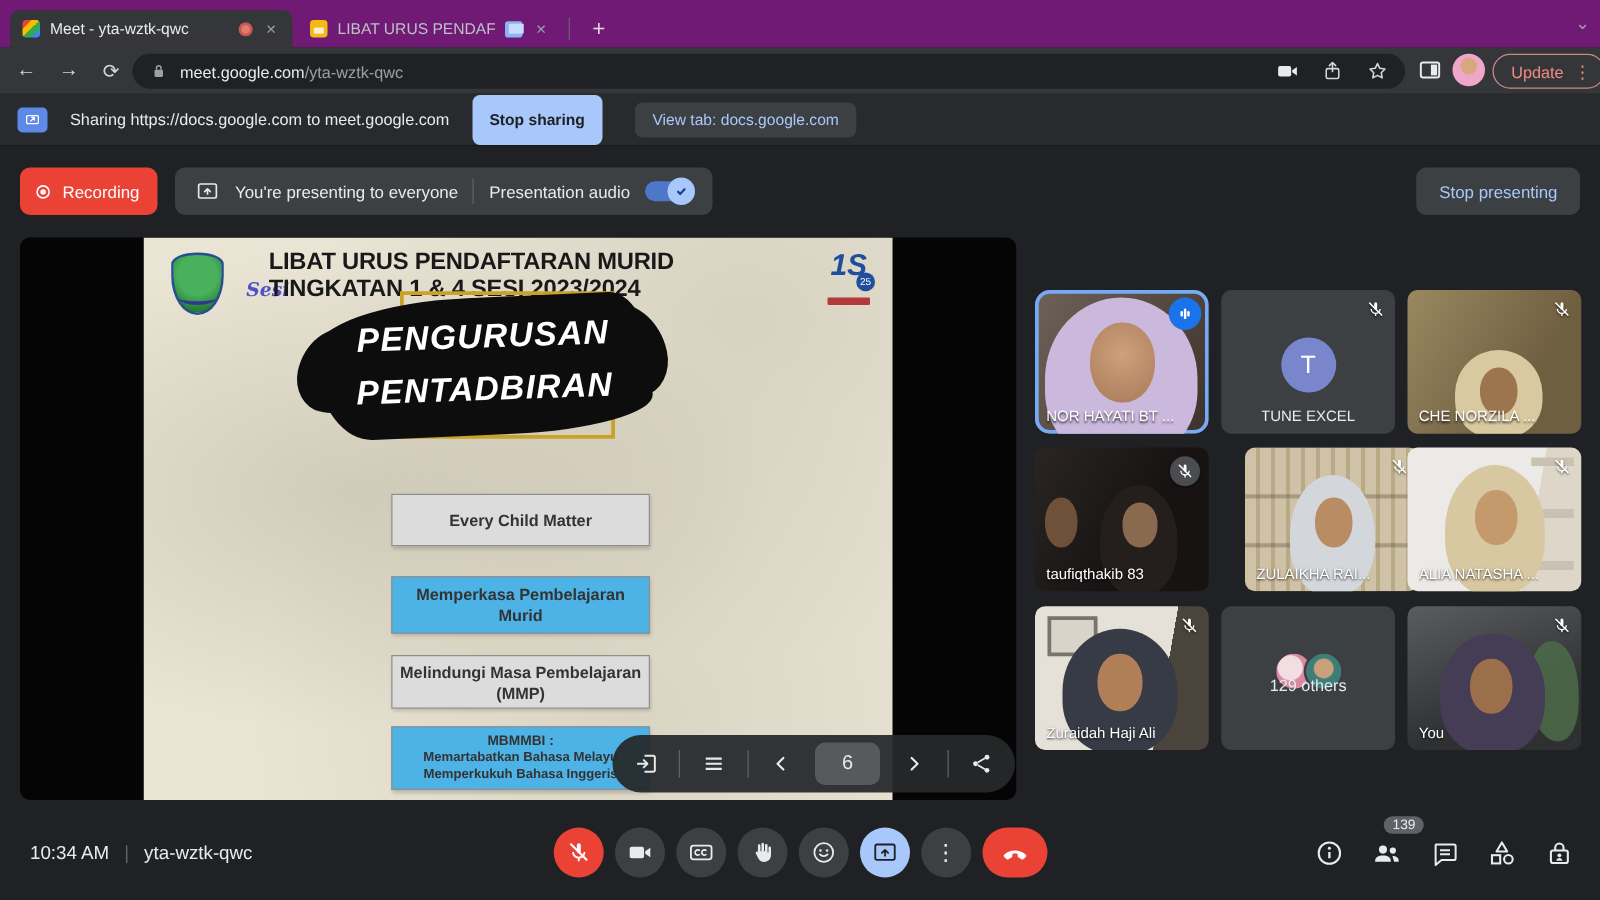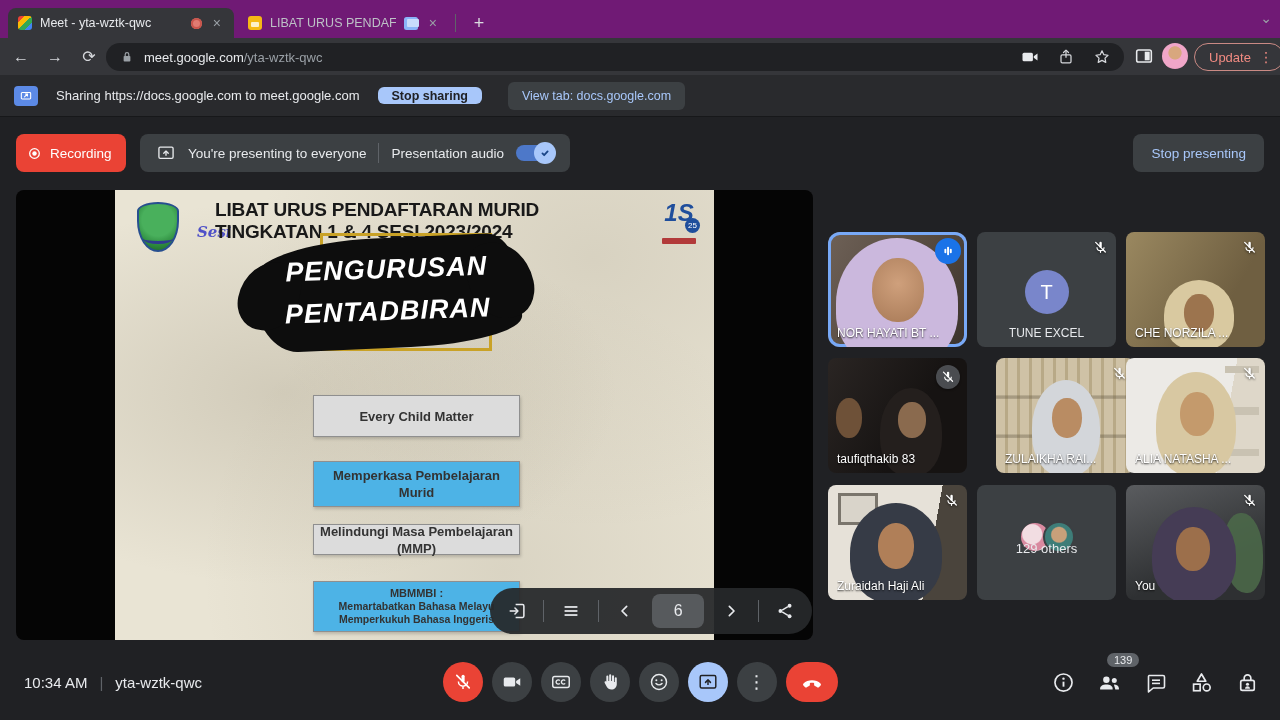--- a/index.html
+++ b/index.html
@@ -41,21 +41,21 @@
   .update-btn { position:absolute; left:1194px; top:5px; height:28px; padding:0 6px 0 14px; border:1px solid #ca8a84;
                 border-radius:14px; color:#f28b82; font-size:13px; display:flex; align-items:center; gap:8px; }
   .update-btn .dots { font-size:14px; letter-spacing:0; padding-right:4px; }
 
   
   .sharebar { position:absolute; left:0; top:75px; width:1280px; height:42px; background:#292a2d;
               display:flex; align-items:center; border-bottom:1px solid #17181a; }
   .sharebar .cast-icon { width:24px; height:20px; border-radius:4px; background:#5c8ae6; margin-left:14px;
                          display:flex; align-items:center; justify-content:center; }
   .sharebar .msg { color:#e8eaed; font-size:13px; margin-left:18px; }
-  .btn-stopshare { margin-left:18px; height:17px; padding:0 14px; background:#a8c7fa; color:#202124;
+  .btn-stopshare { margin-left:18px; height:40px; padding:0 14px; background:#a8c7fa; color:#202124;
                    border:none; border-radius:6px; font-size:12.5px; font-weight:bold; font-family:inherit; }
   .btn-viewtab { margin-left:26px; height:28px; padding:0 14px; background:#3c4043; color:#a8c7fa;
                  border:none; border-radius:6px; font-size:12.5px; font-family:inherit; }
 
   
   .meet-topbar { position:absolute; left:0; top:117px; width:1280px; height:73px; background:#202124; }
   .rec-pill { position:absolute; left:16px; top:17px; height:38px; padding:0 14px 0 10px; background:#ea4335;
               border-radius:8px; display:flex; align-items:center; gap:7px; color:#fff; font-size:13.5px; }
   .present-pill { position:absolute; left:140px; top:17px; height:38px; padding:0 16px; background:#3c4043;
                   border-radius:8px; display:flex; align-items:center; gap:12px; color:#e8eaed; font-size:13.5px; }
@@ -102,21 +102,21 @@
                  transform:rotate(-2deg); z-index:2; }
   .slide-subtitle { position:absolute; left:0; top:180px; width:599px; text-align:center; font-size:14px;
                     font-weight:bold; color:#2a2a2a; letter-spacing:.4px; }
   .sbox { position:absolute; left:198px; width:207px; border:1px solid #8f8f8f; display:flex; align-items:center;
           justify-content:center; text-align:center; font-weight:bold; color:#333; white-space:pre-line;
           box-shadow:1px 2px 3px rgba(0,0,0,.18); }
   .sbox.grey { background:#dcdcdc; }
   .sbox.blue { background:#4db3e6; }
   .sbox1 { top:205px; height:42px; font-size:13px; }
   .sbox2 { top:271px; height:46px; font-size:13px; line-height:17px; }
-  .sbox3 { top:334px; height:31px; font-size:13px; line-height:17px; }
+  .sbox3 { top:334px; height:43px; font-size:13px; line-height:17px; }
   .sbox4 { top:391px; height:51px; font-size:10.5px; line-height:13px; flex-direction:column; }
   .sbox4 .l1 { font-size:11px; }
 
   
   .docbar { position:absolute; left:474px; top:398px; width:322px; height:46px; background:rgba(38,40,43,.94);
             border-radius:23px; display:flex; align-items:center; justify-content:space-evenly; z-index:5;
             color:#e8eaed; }
   .docbar .sep { width:1px; height:22px; background:#5f6368; }
   .docbtn { width:34px; height:34px; display:flex; align-items:center; justify-content:center; border-radius:50%; }
   .pagebox { width:52px; height:34px; border-radius:8px; background:rgba(118,122,128,.55); color:#e8eaed;

